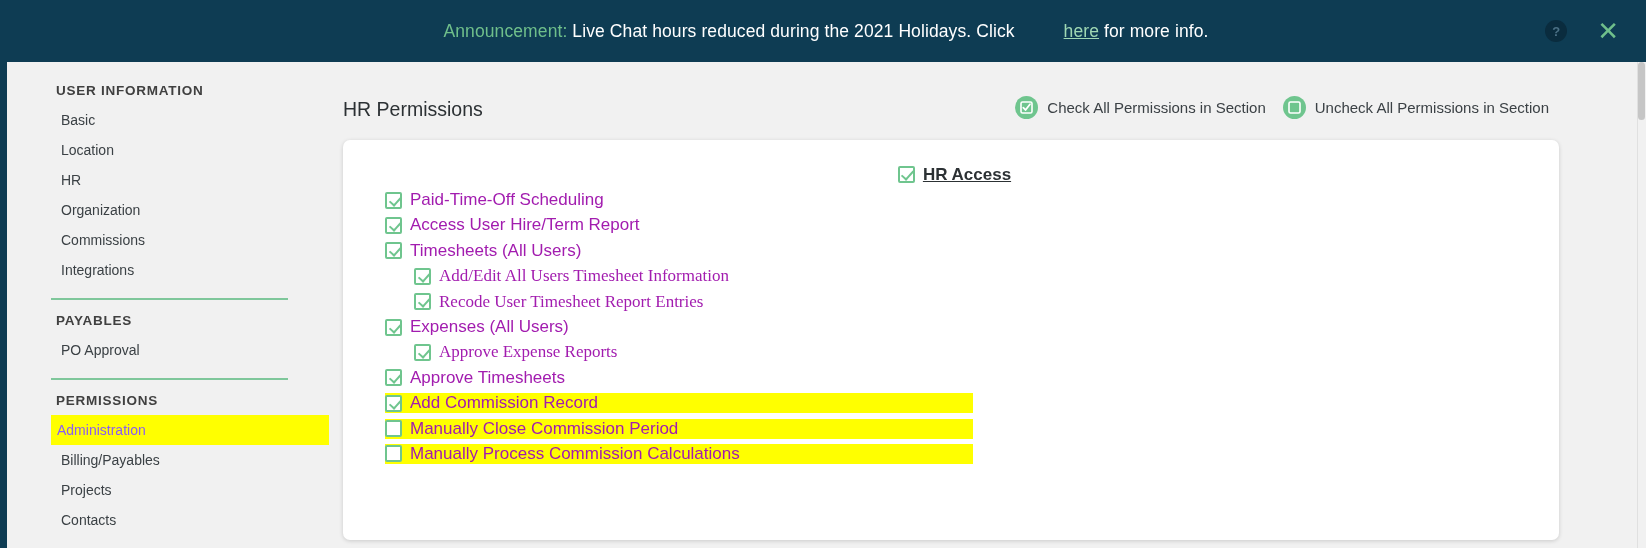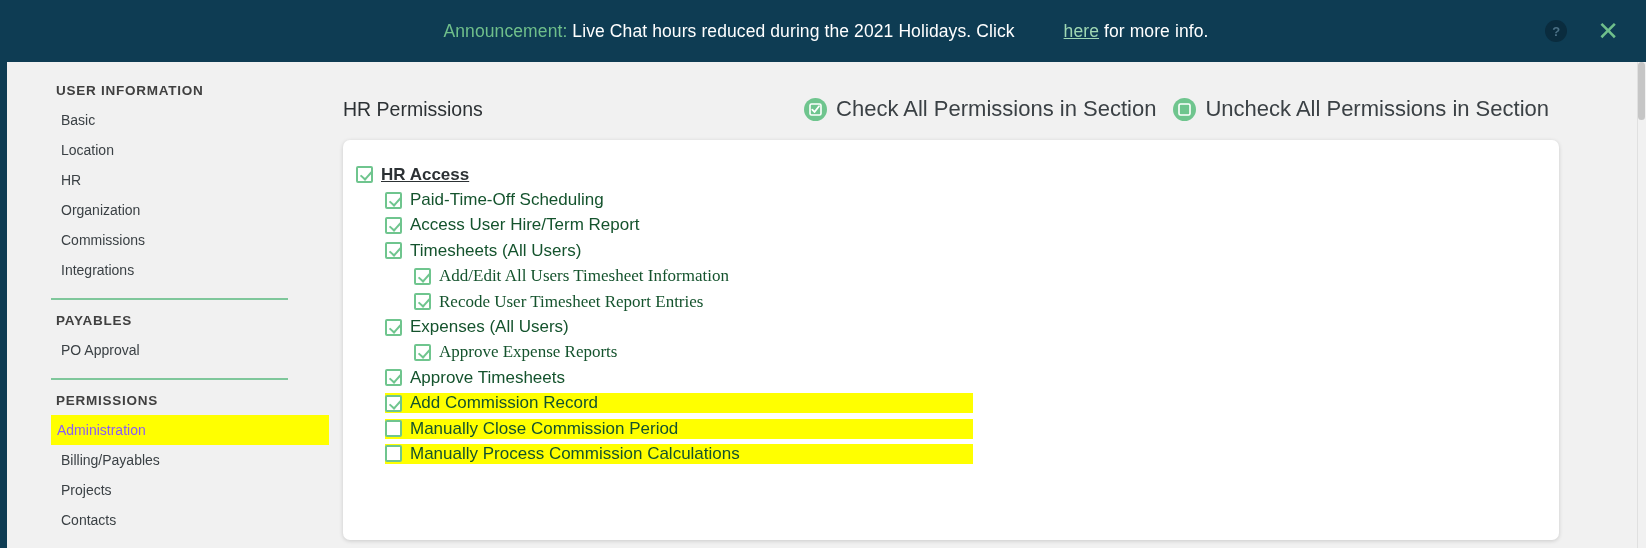--- a/index.html
+++ b/index.html
@@ -156,21 +156,21 @@
     align-items: center;
     gap: 17px;
   }
   .bulk-action {
     display: flex;
     align-items: center;
     gap: 9px;
     cursor: pointer;
   }
   .bulk-label {
-    font-size: 22px;
+    font-size: 15px;
     color: #3b4145;
     white-space: nowrap;
   }
   .round-icon {
     width: 23px; height: 23px;
     border-radius: 50%;
     background: #6fc58e;
     display: flex;
     align-items: center;
     justify-content: center;
@@ -201,21 +201,21 @@
   .tree-row .row-inner {
     display: flex;
     align-items: center;
     gap: 8px;
     padding-right: 6px;
   }
   .tree-row.hl .row-inner {
     background: #ffff00;
     width: 588px;
   }
-  .indent-0 { padding-left: 13px; }
+  .indent-0 { padding-left: 13px; justify-content: center; }
   .indent-1 { padding-left: 42px; }
   .indent-2 { padding-left: 71px; font-family: Liberation Serif, serif; }
 
   .cbox {
     width: 17px; height: 17px;
     border: 2px solid #6fc58e;
     border-radius: 2px;
     background: #ffffff;
     flex: none;
     position: relative;
@@ -225,21 +225,21 @@
     content: "";
     position: absolute;
     left: 4.5px; top: 0px;
     width: 5px; height: 10px;
     border: solid #6fc58e;
     border-width: 0 2.6px 2.6px 0;
     transform: rotate(42deg);
   }
   .node-label {
     font-size: 17px;
-    color: #14532d;
+    color: #a21caf;
     white-space: nowrap;
   }
   .node-label.root {
     font-weight: bold;
     text-decoration: underline;
     color: #2c3134;
   }
 
   
   .scrollbar-track {

